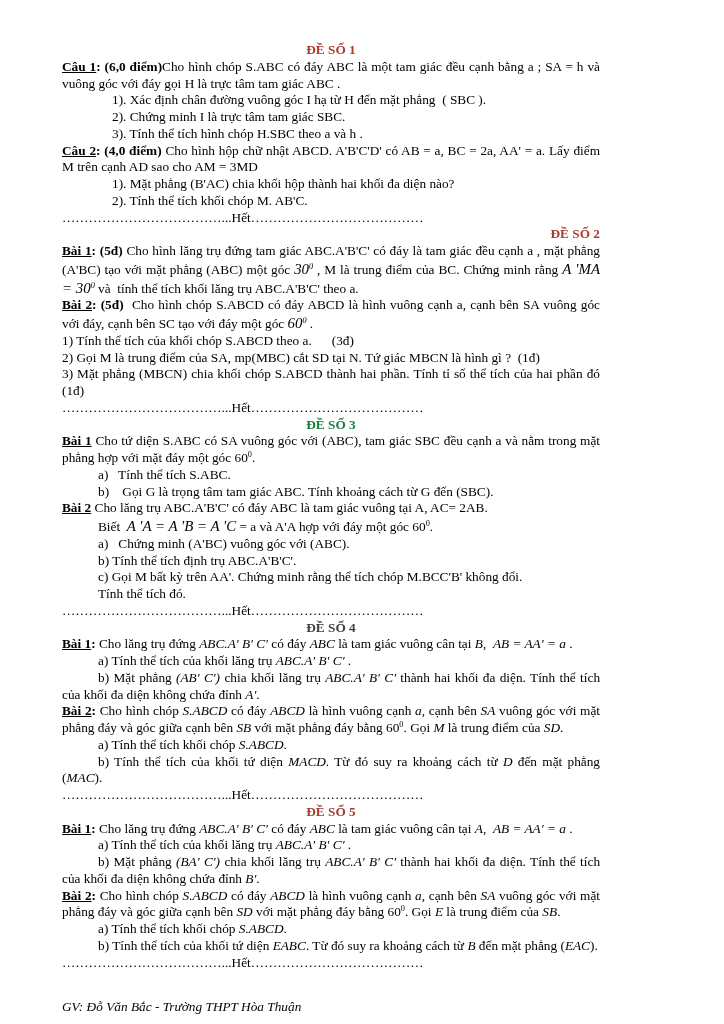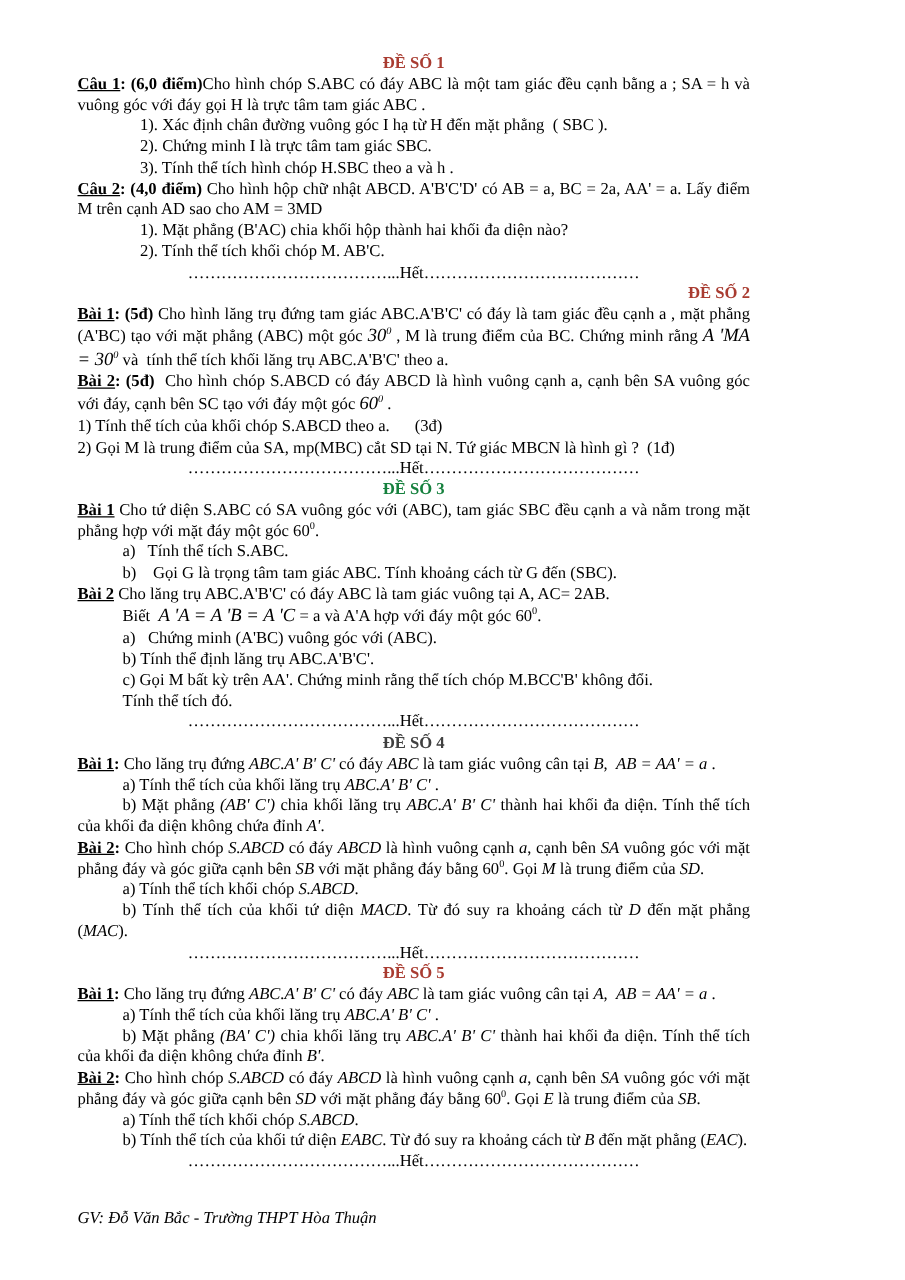--- a/index.html
+++ b/index.html
@@ -17,21 +17,21 @@
   .section-title {
     text-align: center;
     font-weight: bold;
   }
   .line {
     text-align: justify;
     white-space: pre-wrap;
   }
   .ind1 { text-indent: 50px; }
   .ind2 { text-indent: 36px; }
-  .sep  { text-align: center; text-indent: 0; white-space: normal; }
+  .sep  { text-align: left; text-indent: 0; white-space: normal; }
   .b { font-weight: bold; margin-top: 15px; }
   .u { text-decoration: underline; }
   .i { font-style: italic; }
   .m { font-style: italic; font-family: "Liberation Serif", serif; font-size: 1.12em; }
   .sup { vertical-align: super; font-size: 0.62em; line-height: 0; }
   .footer {
     margin-top: 28px;
     font-style: italic;
   }
 </style>
@@ -47,29 +47,30 @@
       <div class="line ind1"><span>3). Tính thể tích hình chóp H.SBC theo a và h .</span></div>
       <div class="line"><span class="b u">Câu 2</span><span class="b">: </span><span class="b">(4,0 điểm)</span><span> Cho hình hộp chữ nhật ABCD. A'B'C'D' có AB = a, BC = 2a, AA' = a. Lấy điểm M trên cạnh AD sao cho AM = 3MD</span></div>
       <div class="line ind1"><span>1). Mặt phẳng (B'AC) chia khối hộp thành hai khối đa diện nào?</span></div>
       <div class="line ind1"><span>2). Tính thể tích khối chóp M. AB'C.</span></div>
       <div class="line sep">………………………………...Hết…………………………………</div>
       <div class="section-title" style="color: rgb(169, 60, 49); text-align: right;">ĐỀ SỐ 2</div>
       <div class="line"><span class="b u">Bài 1</span><span class="b">: </span><span class="b">(5đ)</span><span> Cho hình lăng trụ đứng tam giác ABC.A'B'C' có đáy là tam giác đều cạnh a , mặt phẳng (A'BC) tạo với mặt phẳng (ABC) một góc </span><span class="m">30</span><span class="m sup">0</span><span> , M là trung điểm của BC. Chứng minh rằng </span><span class="m">A 'MA = 30</span><span class="m sup">0</span><span> và  tính thể tích khối lăng trụ ABC.A'B'C' theo a.</span></div>
       <div class="line"><span class="b u">Bài 2</span><span class="b">: </span><span class="b">(5đ)</span><span>  Cho hình chóp S.ABCD có đáy ABCD là hình vuông cạnh a, cạnh bên SA vuông góc với đáy, cạnh bên SC tạo với đáy một góc </span><span class="m">60</span><span class="m sup">0</span><span> .</span></div>
       <div class="line"><span>1) Tính thể tích của khối chóp S.ABCD theo a.      (3đ)</span></div>
       <div class="line"><span>2) Gọi M là trung điểm của SA, mp(MBC) cắt SD tại N. Tứ giác MBCN là hình gì ?  (1đ)</span></div>
+      <div class="line"><span>3) Mặt phẳng (MBCN) chia khối chóp S.ABCD thành hai phần. Tính tỉ số thể tích của hai phần đó (1đ)</span></div>
       <div class="line sep">………………………………...Hết…………………………………</div>
       <div class="section-title" style="color: #15803d;">ĐỀ SỐ 3</div>
       <div class="line"><span class="b u">Bài 1</span><span> Cho tứ diện S.ABC có SA vuông góc với (ABC), tam giác SBC đều cạnh a và nằm trong mặt phẳng hợp với mặt đáy một góc 60</span><span class="sup">0</span><span>.</span></div>
       <div class="line ind2"><span>a)   Tính thể tích S.ABC.</span></div>
       <div class="line ind2"><span>b)    Gọi G là trọng tâm tam giác ABC. Tính khoảng cách từ G đến (SBC).</span></div>
       <div class="line"><span class="b u">Bài 2</span><span> Cho lăng trụ ABC.A'B'C' có đáy ABC là tam giác vuông tại A, AC= 2AB.</span></div>
       <div class="line ind2"><span>Biết  </span><span class="m">A 'A = A 'B = A 'C</span><span> = a và A'A hợp với đáy một góc 60</span><span class="sup">0</span><span>.</span></div>
       <div class="line ind2"><span>a)   Chứng minh (A'BC) vuông góc với (ABC).</span></div>
-      <div class="line ind2"><span>b) Tính thể định lăng trụ ABC.A'B'C'.</span></div>
+      <div class="line ind2"><span>b) Tính thể tích định trụ ABC.A'B'C'.</span></div>
       <div class="line ind2"><span>c) Gọi M bất kỳ trên AA'. Chứng minh rằng thể tích chóp M.BCC'B' không đổi.</span></div>
       <div class="line ind2"><span>Tính thể tích đó.</span></div>
       <div class="line sep">………………………………...Hết…………………………………</div>
       <div class="section-title" style="color: #404040;">ĐỀ SỐ 4</div>
       <div class="line"><span class="b u">Bài 1</span><span class="b">: </span><span>Cho lăng trụ đứng </span><span class="i">ABC.A' B' C'</span><span> có đáy </span><span class="i">ABC</span><span> là tam giác vuông cân tại </span><span class="i">B</span><span>,  </span><span class="i">AB = AA' = a</span><span> .</span></div>
       <div class="line ind2"><span>a) Tính thể tích của khối lăng trụ </span><span class="i">ABC.A' B' C'</span><span> .</span></div>
       <div class="line ind2"><span>b) Mặt phẳng </span><span class="i">(AB' C')</span><span> chia khối lăng trụ </span><span class="i">ABC.A' B' C'</span><span> thành hai khối đa diện. Tính thể tích của khối đa diện không chứa đỉnh </span><span class="i">A'</span><span>.</span></div>
       <div class="line"><span class="b u">Bài 2</span><span class="b">: </span><span>Cho hình chóp </span><span class="i">S.ABCD</span><span> có đáy </span><span class="i">ABCD</span><span> là hình vuông cạnh </span><span class="i">a</span><span>, cạnh bên </span><span class="i">SA</span><span> vuông góc với mặt phẳng đáy và góc giữa cạnh bên </span><span class="i">SB</span><span> với mặt phẳng đáy bằng 60</span><span class="sup">0</span><span>. Gọi </span><span class="i">M</span><span> là trung điểm của </span><span class="i">SD</span><span>.</span></div>
       <div class="line ind2"><span>a) Tính thể tích khối chóp </span><span class="i">S.ABCD</span><span>.</span></div>
       <div class="line ind2"><span>b) Tính thể tích của khối tứ diện </span><span class="i">MACD</span><span>. Từ đó suy ra khoảng cách từ </span><span class="i">D</span><span> đến mặt phẳng (</span><span class="i">MAC</span><span>).</span></div>

